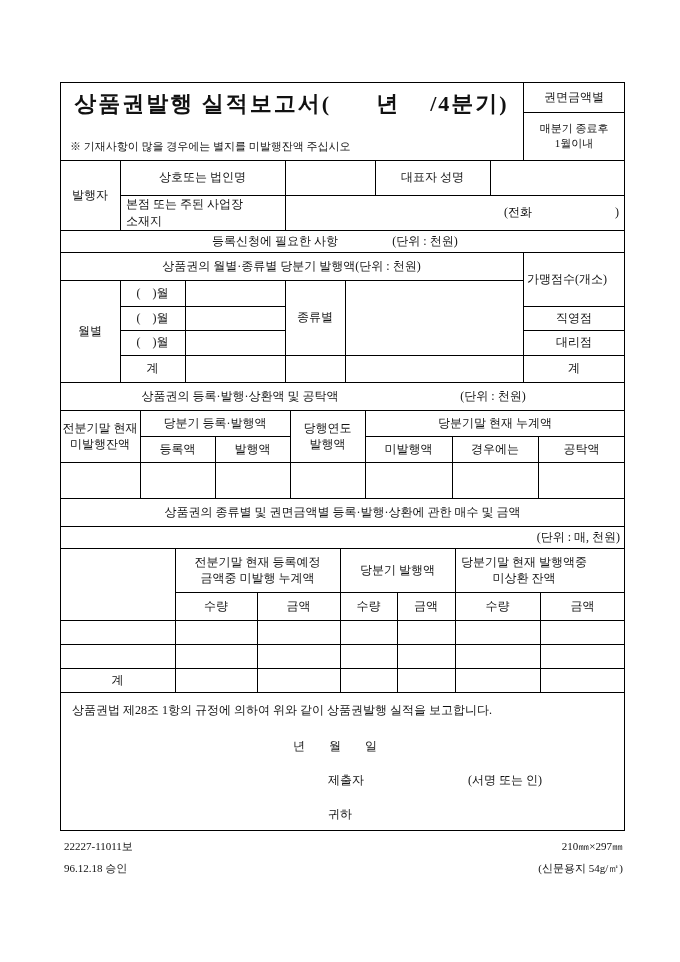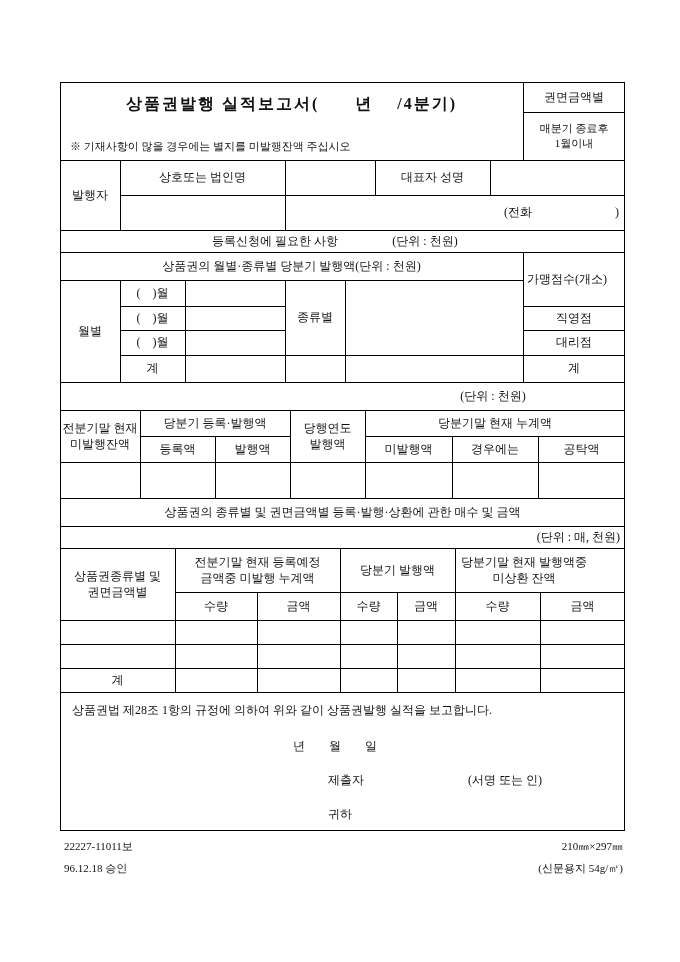--- a/index.html
+++ b/index.html
@@ -17,21 +17,21 @@
   .cell{
     position:absolute;
     display:flex;align-items:center;justify-content:center;
     text-align:center;
     font-size:12px;line-height:1.35;
     white-space:pre-line;
   }
   .left{justify-content:flex-start;text-align:left;padding-left:6px;}
   .right{justify-content:flex-end;text-align:center;padding-right:4px;}
   .pre{white-space:pre;}
-  .title{font-size:16px;font-weight:bold;letter-spacing:2px;}
+  .title{font-size:22px;font-weight:bold;letter-spacing:2px;}
   .small{font-size:11px;}
   .field{position:absolute;}
 </style>
 </head>
 <body>
 
 <div class="page">
 
   <i class="hl" style="top:82px;left:60px;width:565px"></i>
   <i class="hl" style="top:112px;left:523px;width:102px"></i>
@@ -89,59 +89,60 @@
   <div class="cell small left" style="left:64px;top:136px;width:420px;height:20px">※ 기재사항이 많을 경우에는 별지를 미발행잔액 주십시오</div>
   <div class="cell" style="left:523px;top:82px;width:102px;height:30px">권면금액별</div>
   <div class="cell small" style="left:523px;top:112px;width:102px;height:48px">매분기 종료후
 1월이내</div>
 
   <div class="cell" style="left:60px;top:160px;width:60px;height:70px">발행자</div>
   <div class="cell" style="left:120px;top:160px;width:165px;height:35px">상호또는 법인명</div>
   <div class="field" style="left:286px;top:161px;width:88px;height:33px"></div>
   <div class="cell" style="left:375px;top:160px;width:115px;height:35px">대표자 성명</div>
   <div class="field" style="left:491px;top:161px;width:132px;height:33px"></div>
+  <div class="cell left" style="left:120px;top:195px;width:165px;height:35px">본점 또는 주된 사업장
+소재지</div>
   <div class="field" style="left:286px;top:196px;width:210px;height:33px"></div>
   <div class="cell left" style="left:498px;top:195px;width:42px;height:35px">(전화</div>
   <div class="field" style="left:540px;top:196px;width:70px;height:33px"></div>
   <div class="cell" style="left:610px;top:195px;width:14px;height:35px">)</div>
 
   <div class="cell" style="left:180px;top:230px;width:190px;height:22px">등록신청에 필요한 사항</div>
   <div class="cell" style="left:380px;top:230px;width:90px;height:22px">(단위 : 천원)</div>
 
   <div class="cell" style="left:60px;top:252px;width:463px;height:28px">상품권의 월별·종류별 당분기 발행액(단위 : 천원)</div>
   <div class="cell" style="left:523px;top:252px;width:88px;height:54px">가맹점수(개소)</div>
   <div class="cell" style="left:60px;top:280px;width:60px;height:102px">월별</div>
   <div class="cell pre" style="left:120px;top:280px;width:65px;height:26px">(    )월</div>
   <div class="cell pre" style="left:120px;top:306px;width:65px;height:24px">(    )월</div>
   <div class="cell pre" style="left:120px;top:330px;width:65px;height:25px">(    )월</div>
   <div class="cell" style="left:120px;top:355px;width:65px;height:27px">계</div>
   <div class="cell" style="left:285px;top:280px;width:60px;height:75px">종류별</div>
   <div class="cell" style="left:523px;top:306px;width:102px;height:24px">직영점</div>
   <div class="cell" style="left:523px;top:330px;width:102px;height:25px">대리점</div>
   <div class="cell" style="left:523px;top:355px;width:102px;height:27px">계</div>
 
+  <div class="cell" style="left:130px;top:382px;width:220px;height:28px">상품권의 등록·발행·상환액 및 공탁액</div>
   <div class="cell" style="left:448px;top:382px;width:90px;height:28px">(단위 : 천원)</div>
 
   <div class="cell" style="left:60px;top:410px;width:80px;height:52px">전분기말 현재
 미발행잔액</div>
   <div class="cell" style="left:140px;top:410px;width:150px;height:26px">당분기 등록·발행액</div>
   <div class="cell" style="left:290px;top:410px;width:75px;height:52px">당행연도
 발행액</div>
   <div class="cell" style="left:365px;top:410px;width:260px;height:26px">당분기말 현재 누계액</div>
   <div class="cell" style="left:140px;top:436px;width:75px;height:26px">등록액</div>
   <div class="cell" style="left:215px;top:436px;width:75px;height:26px">발행액</div>
   <div class="cell" style="left:365px;top:436px;width:87px;height:26px">미발행액</div>
   <div class="cell" style="left:452px;top:436px;width:86px;height:26px">경우에는</div>
   <div class="cell" style="left:538px;top:436px;width:87px;height:26px">공탁액</div>
 
   <div class="cell" style="left:60px;top:498px;width:565px;height:28px">상품권의 종류별 및 권면금액별 등록·발행·상환에 관한 매수 및 금액</div>
   <div class="cell right" style="left:470px;top:526px;width:150px;height:22px">(단위 : 매, 천원)</div>
 
-  <div class="cell" style="left:60px;top:548px;width:115px;height:72px">상품권종류별 및
-권면금액별</div>
   <div class="cell" style="left:175px;top:548px;width:165px;height:44px">전분기말 현재 등록예정
 금액중 미발행 누계액</div>
   <div class="cell" style="left:340px;top:548px;width:115px;height:44px">당분기 발행액</div>
   <div class="cell" style="left:455px;top:548px;width:138px;height:44px">당분기말 현재 발행액중
 미상환 잔액</div>
   <div class="cell" style="left:175px;top:592px;width:82px;height:28px">수량</div>
   <div class="cell" style="left:257px;top:592px;width:83px;height:28px">금액</div>
   <div class="cell" style="left:340px;top:592px;width:57px;height:28px">수량</div>
   <div class="cell" style="left:397px;top:592px;width:58px;height:28px">금액</div>
   <div class="cell" style="left:455px;top:592px;width:85px;height:28px">수량</div>

